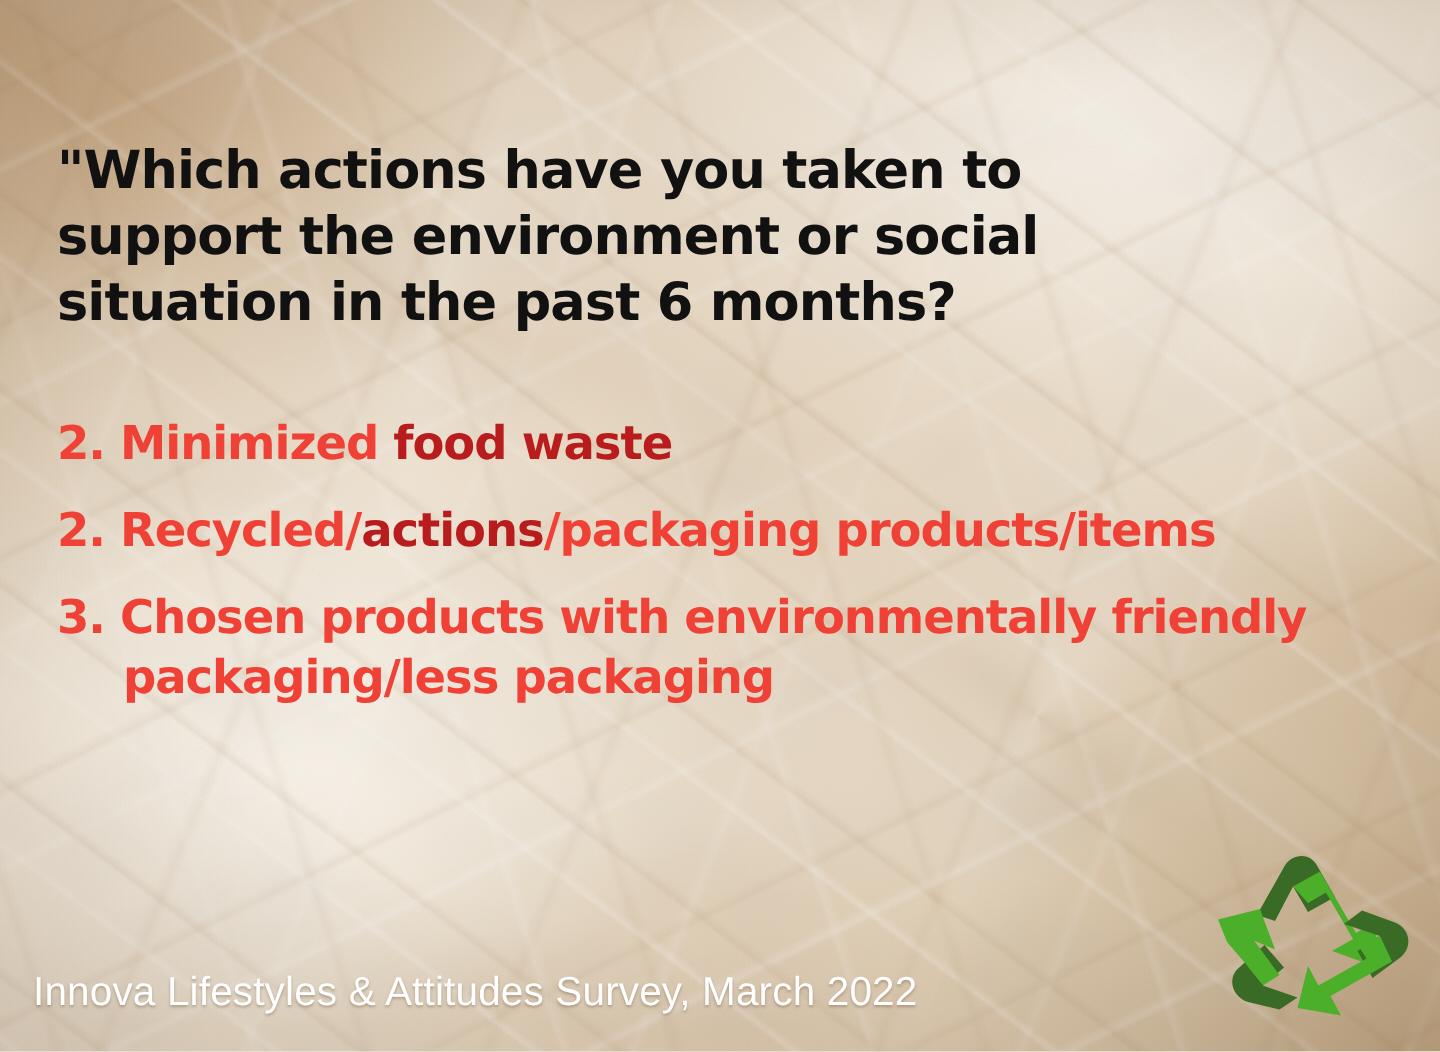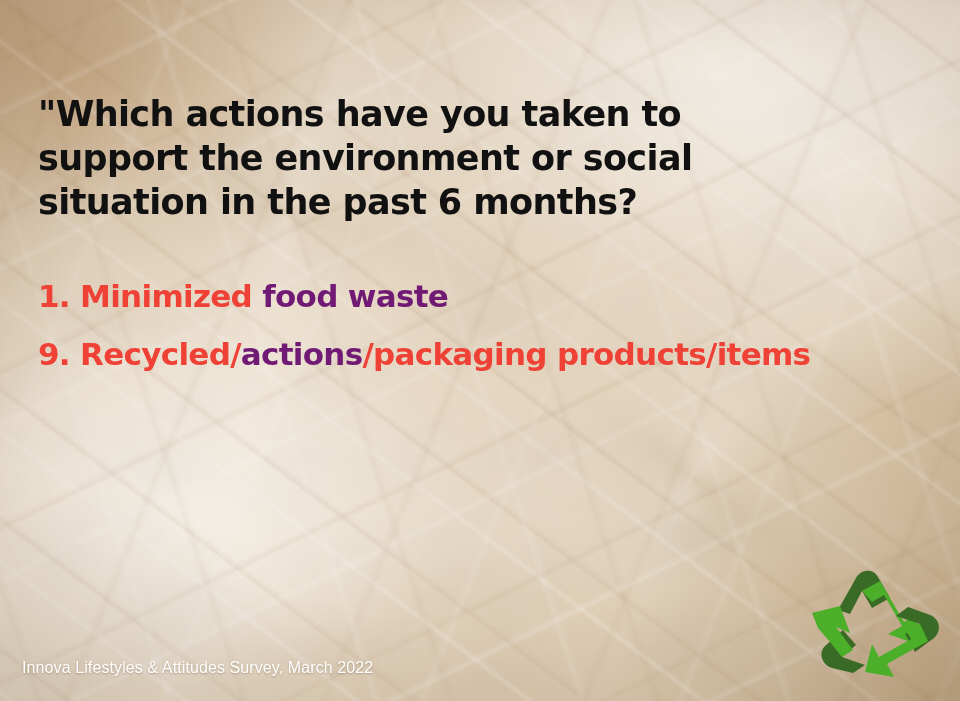--- a/index.html
+++ b/index.html
@@ -139,29 +139,29 @@
     line-height: 40px;
     letter-spacing: -0.7px;
     margin-bottom: 18px;
     color: #ef4135;
   }
   .answer-row.wrap {
     padding-left: 44px;
     text-indent: -44px;
   }
   .seg-red   { color: #ef4135; }
-  .seg-black { color: #701a75; }
+  .seg-black { color: #b91c1c; }
 
   .footer {
     position: absolute;
     left: 22px;
     bottom: 24px;
     font-family: "Liberation Sans", sans-serif;
     font-weight: 400;
-    font-size: 16px;
+    font-size: 27px;
     letter-spacing: 0.1px;
     color: #ffffff;
     text-shadow: 0 1px 2px rgba(90,65,40,0.35);
   }
 
   .recycle-logo {
     position: absolute;
     left: 812px;
     top: 562px;
     width: 136px;
@@ -201,27 +201,30 @@
 
   <div class="vignette"></div>
 
   <div class="content">
 
     <div class="headline">"Which actions have you taken to support the environment or social situation in the past 6 months?</div>
 
     <div class="answers">
 
       <div class="answer-row">
-        <span class="seg-red">1. Minimized </span><span class="seg-black">food waste</span>
+        <span class="seg-red">2. Minimized </span><span class="seg-black">food waste</span>
       </div>
 
       <div class="answer-row">
-        <span class="seg-red">9. Recycled/</span><span class="seg-black">actions</span><span class="seg-red">/packaging products/items</span>
+        <span class="seg-red">2. Recycled/</span><span class="seg-black">actions</span><span class="seg-red">/packaging products/items</span>
       </div>
 
+      <div class="answer-row wrap">
+        <span class="seg-red">3. Chosen products with environmentally friendly packaging/less packaging</span>
+      </div>
 
     </div>
 
     <div class="footer">Innova Lifestyles &amp; Attitudes Survey, March 2022</div>
 
     <svg class="recycle-logo" viewBox="0 0 136 118" aria-hidden="true">
 
       <g>
         <path d="M26 48 L44 16 C49 7 61 6 66 15 L78 36 L60 46 L50 29 L38 52 Z" fill="#3a6b26"></path>
         <path d="M50 29 L68 19 L92 60 L106 52 L104 82 L76 72 L90 64 L72 33 L60 40 Z" fill="#4caf2a"></path>

